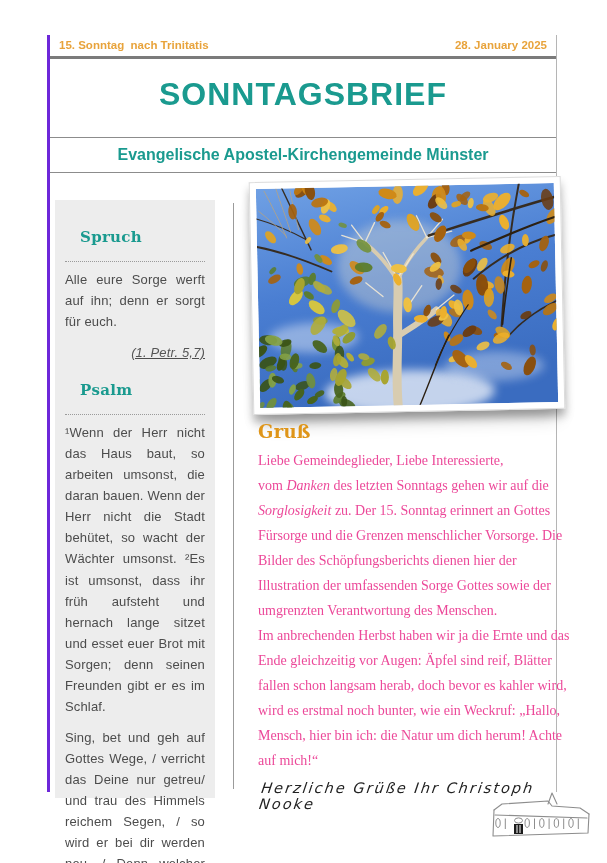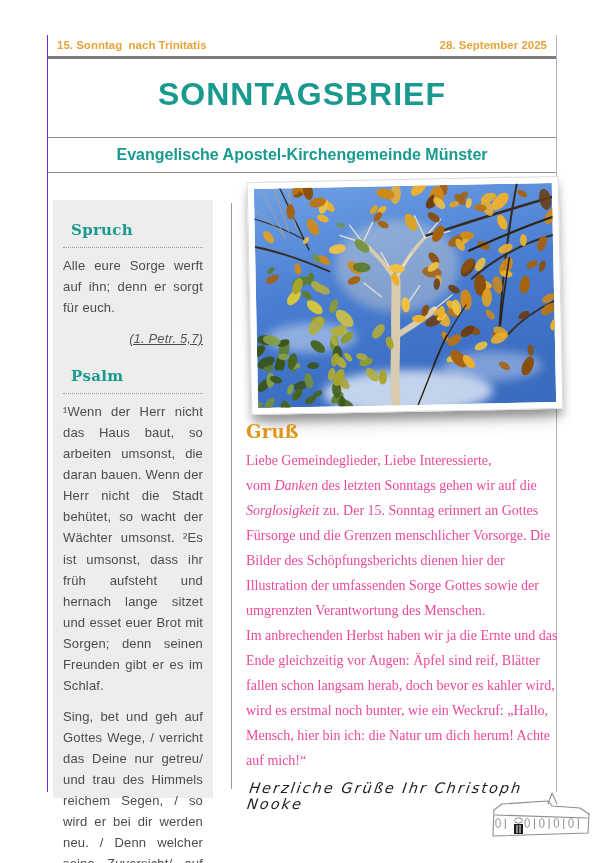--- a/index.html
+++ b/index.html
@@ -1,71 +1,71 @@
 <!DOCTYPE html>
 <html lang="de" style="--teal: #1A9A8F; --orange: #E8A33B; --heading-orange: #DF9518; --sidebar-bg: #EDEDED;"><head>
 <meta charset="utf-8">
 <style>
   html,body{margin:0;padding:0;background:#fff;}
   .page{position:relative;width:607px;height:863px;background:#fff;overflow:hidden;
         font-family:"Liberation Sans",sans-serif;}
   .frame{position:absolute;left:47px;top:35px;width:510px;height:757px;box-sizing:border-box;
-         border-left:1px solid #6d28d9;border-right:1px solid #b5b5b5;}
+         border-left:3px solid #6d28d9;border-right:1px solid #b5b5b5;}
   
   .header-row{display:flex;justify-content:space-between;padding:4px 9px 0 9px;
               font-size:11.5px;font-weight:600;color:var(--orange,#e8a33b);white-space:pre-wrap;}
   .rule-thick{height:3px;background:#7b7b7b;margin-top:5px;}
   .rule-thin{height:1px;background:#8c8c8c;}
   .title{margin:2px 0 0;text-align:center;color:var(--teal,#1a9a8f);
          font-size:32px;line-height:67px;font-weight:700;letter-spacing:1px;
          font-family:"Liberation Sans",sans-serif;}
   .rule-thin.r1{margin-top:9px;}
   .subtitle{text-align:center;color:var(--teal,#1a9a8f);font-size:16px;font-weight:700;
             line-height:34px;}
   
   .sidebar{position:absolute;left:5px;top:165px;width:160px;height:598px;box-sizing:border-box;
            background:var(--sidebar-bg,#ededed);padding:13px 10px 10px 10px;}
-  .side-head{margin:8px;font-family:"DejaVu Serif",serif;font-weight:700;font-size:15px;
+  .side-head{margin:15px;font-family:"DejaVu Serif",serif;font-weight:700;font-size:15px;
              color:var(--teal,#1a9a8f);letter-spacing:.3px;}
   .side-head.psalm{margin-top:18px;}
   .dotted{border-bottom:1.5px dotted #9a9a9a;margin:4px 0 7px 0;}
   .side-text{margin:0 0 10px 0;font-size:13px;line-height:1.62;letter-spacing:.15px;
              color:#4c4c4c;text-align:justify;font-family:"Liberation Sans",sans-serif;}
   .ref{font-style:italic;color:#555;}
   .ref-line{text-align:right;margin-bottom:12px;text-decoration:underline;}
   .pull-up{margin-top:-18px;}
   
   .col-divider{position:absolute;left:183px;top:168px;width:1px;height:586px;background:#9b9b9b;}
   
   .photo{position:absolute;left:201px;top:144px;margin:0;padding:6px;background:#fff;
          border:1px solid #dcdcdc;transform:rotate(-1.15deg);transform-origin:50% 50%;
          box-shadow:0 7px 9px rgba(0,0,0,.28), 0 16px 18px -8px rgba(0,0,0,.22);}
   .photo svg{display:block;}
   
-  .main-col{position:absolute;left:198px;top:386px;width:314px;}
+  .main-col{position:absolute;left:208px;top:386px;width:314px;}
   .gruss{margin:0 0 6px 0;font-family:"DejaVu Serif",serif;font-weight:700;font-size:18px;
          color:var(--heading-orange,#df9518);letter-spacing:.3px;}
   .body-text{margin:0;font-family:"Liberation Serif",serif;font-size:14px;line-height:25px;
              color:#ec4899;}
   .it{font-style:italic;}
   .signature{margin-top:7px;font-family:"DejaVu Sans",cursive,sans-serif;font-style:italic;
              font-size:14.5px;letter-spacing:2px;color:#222;transform:skewX(-8deg);
              transform-origin:left bottom;}
   
   .church{position:absolute;left:486px;top:790px;width:114px;height:58px;}
 </style>
 </head>
 <body>
 
 <div class="page">
   <div class="frame">
 
     <div class="header-row">
       <span>15. Sonntag  nach Trinitatis</span>
-      <span>28. September 2025</span>
+      <span>28. January 2025</span>
     </div>
     <div class="rule-thick"></div>
     <h1 class="title">SONNTAGSBRIEF</h1>
     <div class="rule-thin r1"></div>
     <div class="subtitle">Evangelische Apostel-Kirchengemeinde Münster</div>
     <div class="rule-thin"></div>
 
     <aside class="sidebar">
       <h3 class="side-head">Spruch</h3>
       <div class="dotted"></div>

